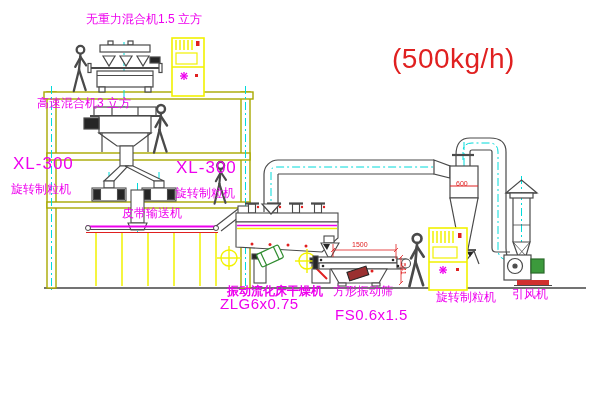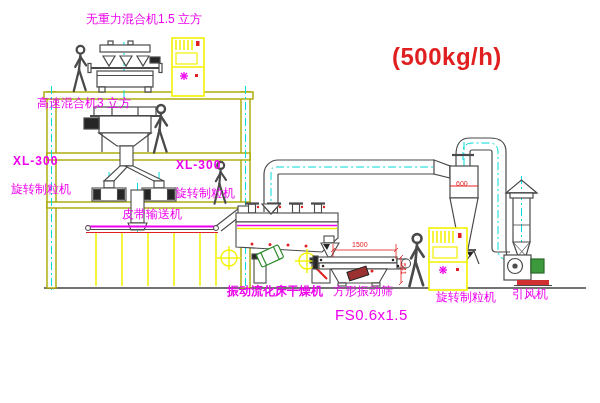--- a/index.html
+++ b/index.html
@@ -6,24 +6,24 @@
     --magenta:#EE00EE; --red:#E02020; --olive:#A9A900; --yellow:#F2F200;
     --cyan:#00DADA; --ink:#4A4A4A; --green:#3C9A3C;
   }
   html,body{margin:0;padding:0;background:#888;}
   .canvas{position:relative;width:600px;height:403px;background:#fff;overflow:hidden;
           font-family:"Liberation Sans",sans-serif;}
   svg{position:absolute;left:0;top:0;}
   .lbl{position:absolute;white-space:nowrap;line-height:1;}
   .m  {color:var(--magenta);font-size:12px;}
   .m-lg{color:var(--magenta);font-size:15px;letter-spacing:0.5px;}
-  .m-xl{color:var(--magenta);font-size:12px;letter-spacing:1px;font-weight:bold;}
+  .m-xl{color:var(--magenta);font-size:17px;letter-spacing:1px;}
   .r-dim{color:var(--red);font-size:7px;}
   .title-cn{color:var(--red);font-size:15px;font-weight:bold;letter-spacing:1px;}
-  .title-cap{color:var(--red);font-size:24px;font-weight:700;letter-spacing:0.5px;}
+  .title-cap{color:var(--red);font-size:28px;font-weight:400;letter-spacing:0.5px;}
   .rot90{transform:rotate(90deg);transform-origin:0 0;}
 </style>
 </head>
 <body>
 
 <div class="canvas">
 
 <svg width="600" height="403" viewBox="0 0 600 403">
   <defs>
     <g id="worker" fill="none" stroke="#4A4A4A" stroke-width="2.4" stroke-linecap="round" stroke-linejoin="round">
@@ -312,23 +312,24 @@
 <div class="lbl title-cap" style="left:392px;top:45px;">(500kg/h)</div>
 
 <div class="lbl m" style="left:86px;top:13px;">无重力混合机1.5 立方</div>
 <div class="lbl m" style="left:37px;top:97px;">高速混合机3 立方</div>
 
 <div class="lbl m-xl" style="left:13px;top:155px;">XL-300</div>
 <div class="lbl m" style="left:11px;top:183px;">旋转制粒机</div>
 <div class="lbl m-xl" style="left:176px;top:159px;">XL-300</div>
 <div class="lbl m" style="left:175px;top:187px;">旋转制粒机</div>
 
-<div class="lbl m" style="left:122px;top:208px;">皮带输送机</div>
+<div class="lbl m" style="left:122px;top:208px;font-family:Liberation Mono, monospace;">皮带输送机</div>
 
 <div class="lbl m" style="left:227px;top:285px;font-weight:bold;">振动流化床干燥机</div>
+<div class="lbl m-lg" style="left:220px;top:296px;">ZLG6x0.75</div>
 
 <div class="lbl m" style="left:333px;top:285px;">方形振动筛</div>
 <div class="lbl m-lg" style="left:335px;top:296px;margin-top:11px;">FS0.6x1.5</div>
 
 <div class="lbl m" style="left:436px;top:291px;">旋转制粒机</div>
 <div class="lbl m" style="left:512px;top:288px;">引风机</div>
 
 <div class="lbl r-dim" style="left:352px;top:241px;">1500</div>
 <div class="lbl r-dim rot90" style="left:407px;top:263px;">541</div>
 <div class="lbl r-dim" style="left:456px;top:180px;">600</div>

